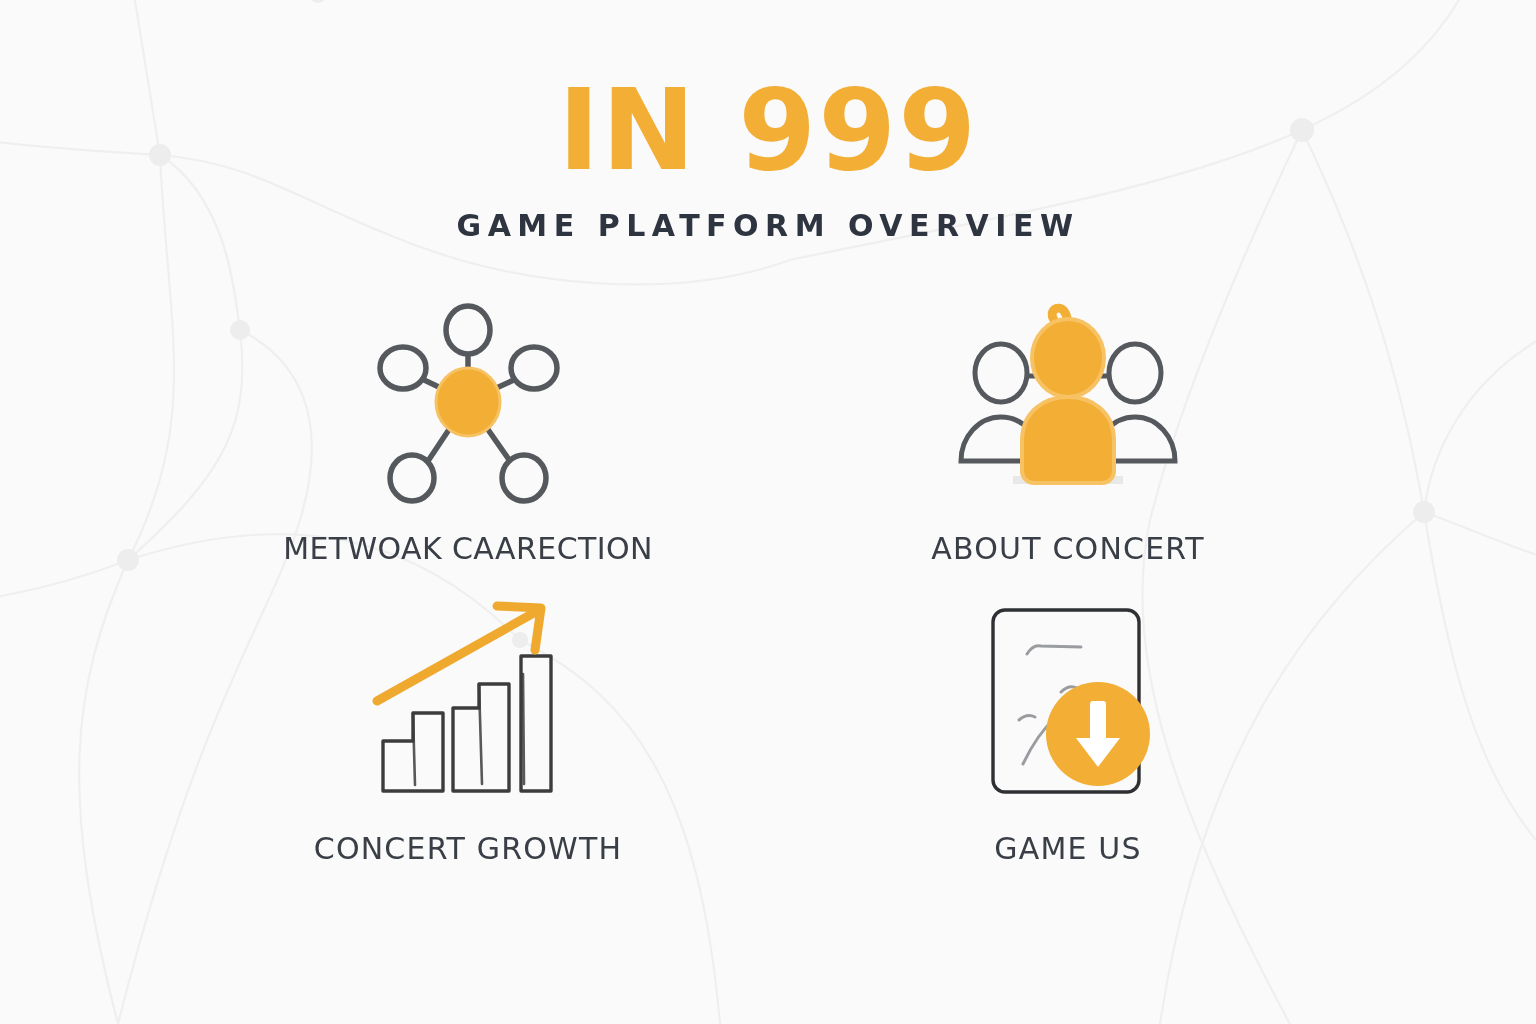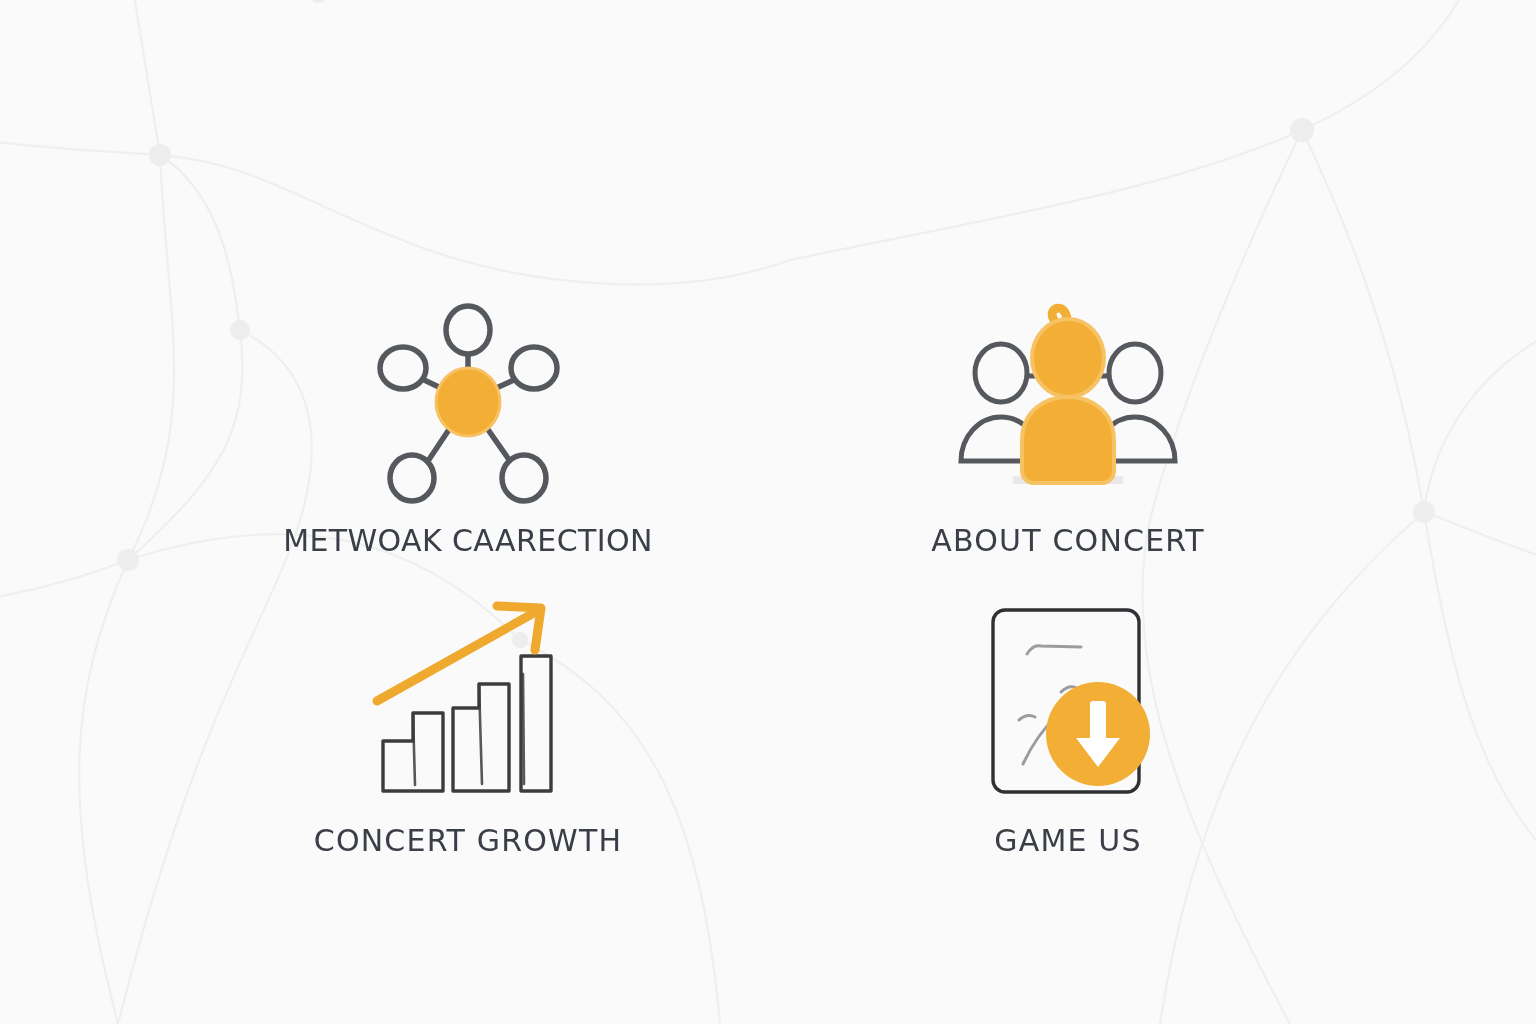--- a/index.html
+++ b/index.html
@@ -55,21 +55,21 @@
     align-items:center;
     justify-content:flex-start;
   }
   .feature-icon {
     height:215px;
     display:flex;
     align-items:center;
     justify-content:center;
   }
   .feature-label {
-    margin-top:12px;
+    margin-top:20px;
     font-size:30px;
     letter-spacing:1.2px;
     color:#3A3F47;
     white-space:nowrap;
     font-family:"DejaVu Sans", sans-serif;
   }
   .feature-label.wide { letter-spacing:0.4px; }
 </style>
 </head>
 <body>
@@ -95,20 +95,24 @@
     <circle cx="128" cy="560" r="11"></circle>
     <circle cx="1302" cy="130" r="12"></circle>
     <circle cx="1424" cy="512" r="11"></circle>
     <circle cx="318" cy="-6" r="9"></circle>
     <circle cx="520" cy="640" r="8"></circle>
   </g>
 </svg>
 
 <div class="stage">
 
+  <div class="header">
+    <div class="brand-title">IN 999</div>
+    <div class="brand-subtitle">GAME PLATFORM OVERVIEW</div>
+  </div>
 
   <div class="features">
 
     <div class="feature">
       <div class="feature-icon">
         <svg width="200" height="215" viewBox="0 0 200 215">
           <g stroke="#55585C" stroke-width="5.5" fill="none" stroke-linecap="round">
             <line x1="100" y1="105" x2="100" y2="52"></line>
             <line x1="100" y1="105" x2="52" y2="82"></line>
             <line x1="100" y1="105" x2="150" y2="82"></line>

